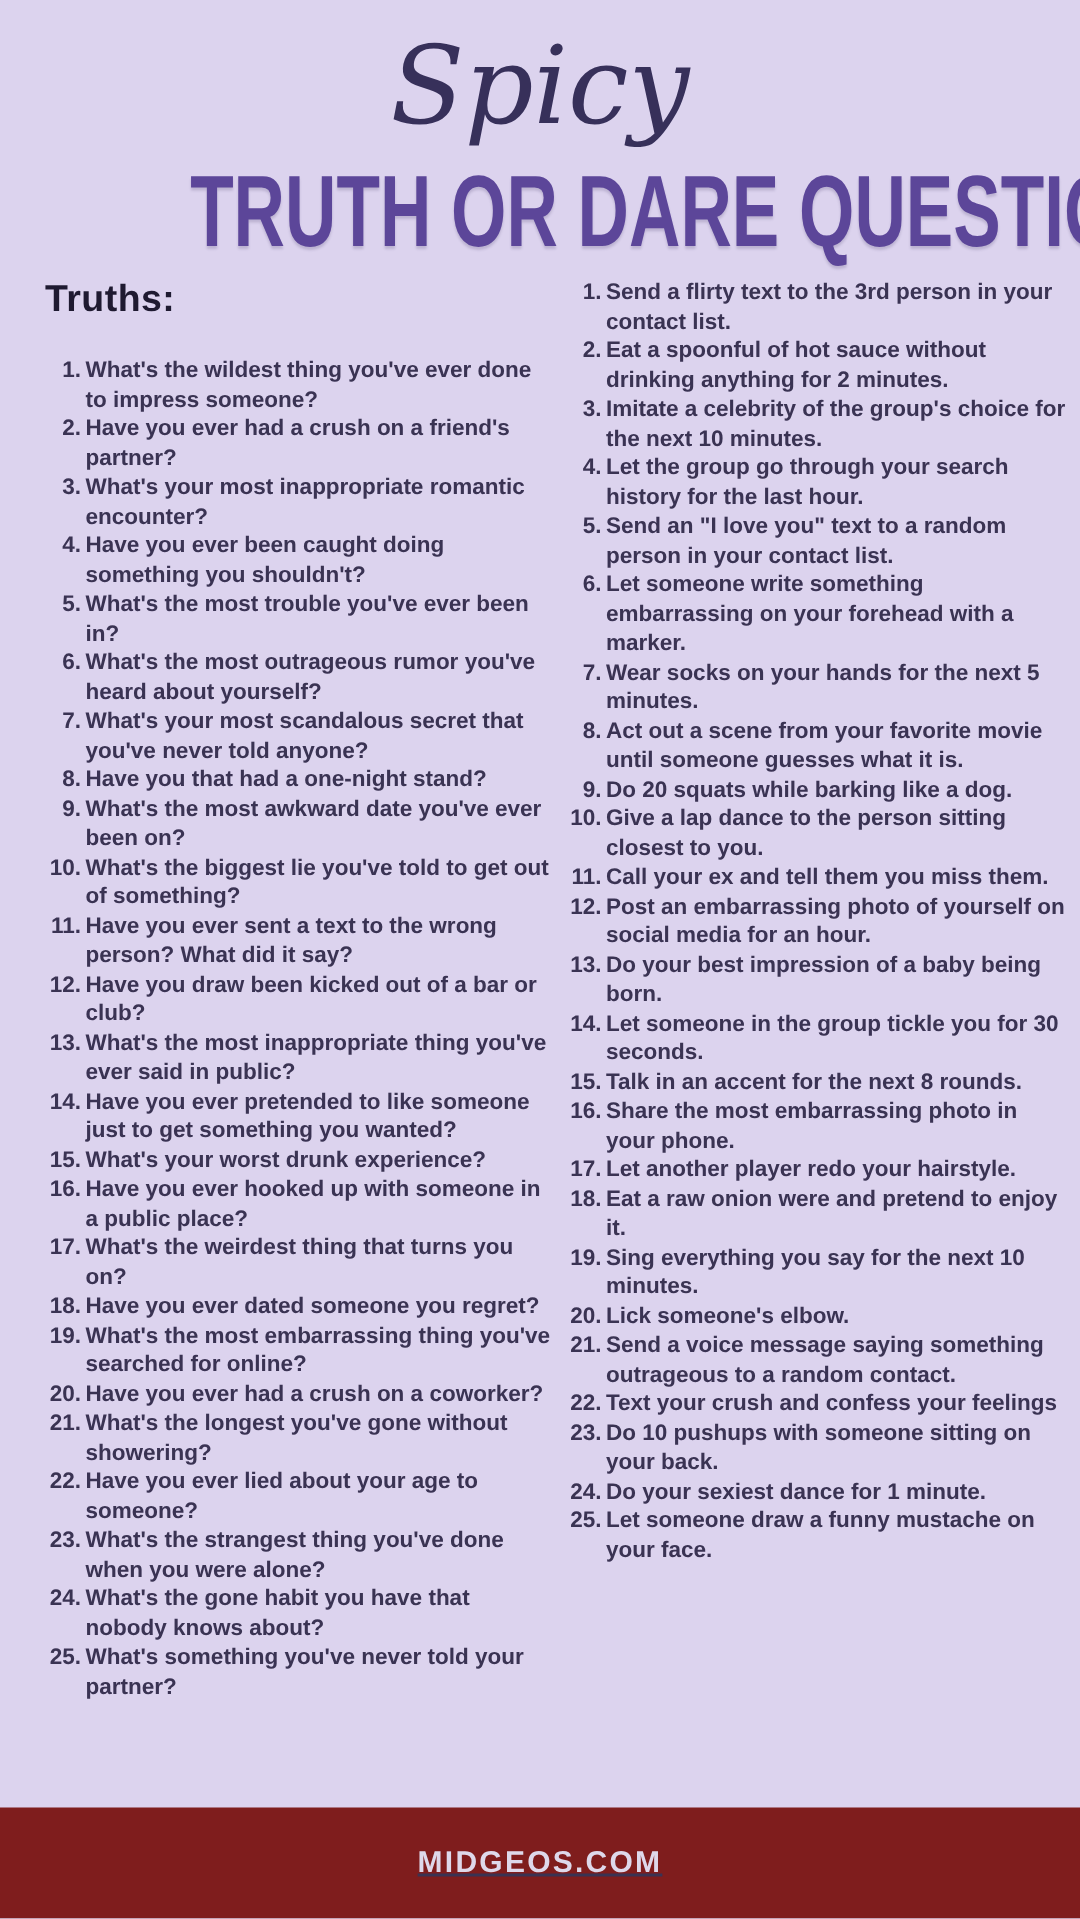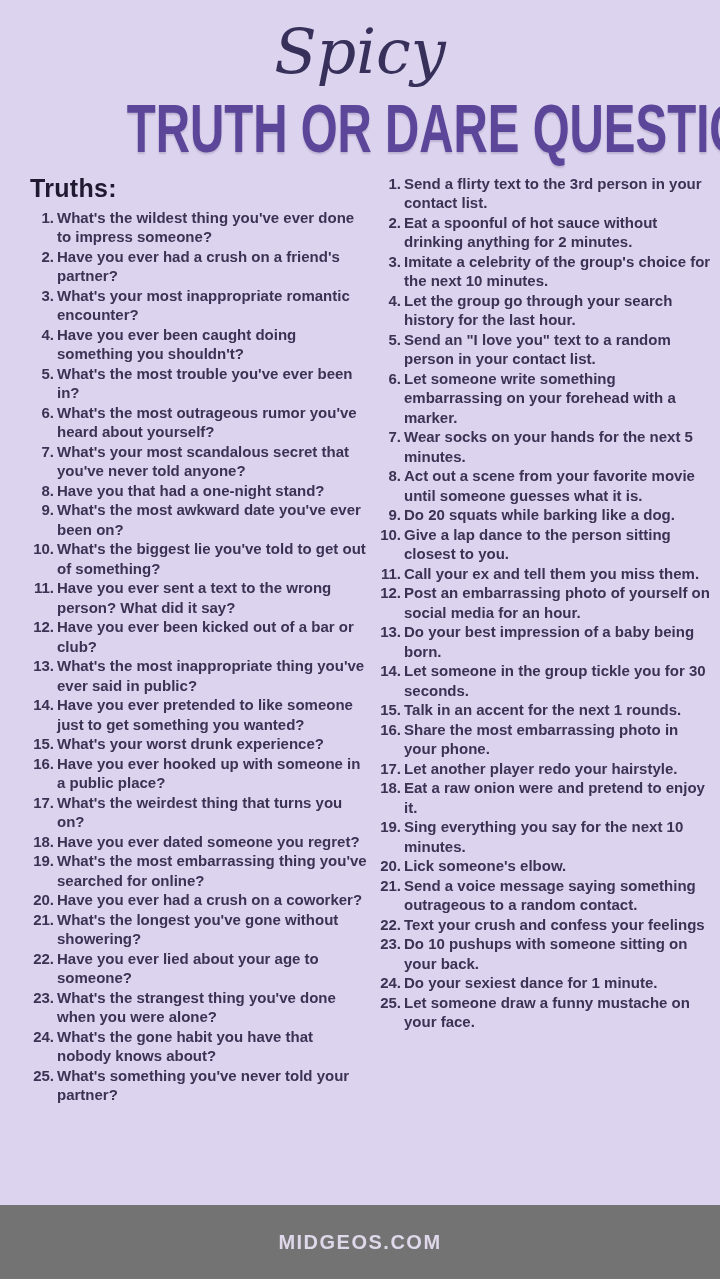--- a/index.html
+++ b/index.html
@@ -9,21 +9,21 @@
     font-family: "Liberation Sans", sans-serif;
     color: #3a3353;
     overflow: hidden;
   }
   .page { width: 720px; height: 1279px; display: flex; flex-direction: column; background: #dcd3ee; }
 
   
   .script-title {
     font-family: "DejaVu Serif", serif;
     font-style: italic;
-    font-size: 62px;
+    font-size: 72px;
     line-height: 1.15;
     color: #37305a;
     text-align: center;
     margin-top: 16px;
   }
   .main-title { margin: 8px 0 0; text-align: center; white-space: nowrap; line-height: 1.05; }
   .main-title .stretch {
     display: inline-block;
     font-size: 65px;
     font-weight: 800;
@@ -37,45 +37,46 @@
   
   .columns {
     flex: 1;
     display: flex;
     gap: 8px;
     padding: 10px 6px 0 28px;
     align-items: flex-start;
   }
   .col { flex: 1; min-width: 0; }
   .col-heading {
-    margin: 0 0 5px 2px;
+    margin: 0 0 23px 2px;
     font-size: 25px;
     font-weight: 800;
     letter-spacing: 0.3px;
     color: #1f1a31;
   }
   ol.qlist {
     list-style: none;
     margin: 0; padding: 0;
     font-size: 15px;
     font-weight: 700;
     line-height: 19.5px;
     color: #3a3353;
   }
   li.q { display: flex; }
   .n { width: 26px; min-width: 26px; text-align: right; padding-right: 3px; }
   .t { flex: 1; min-width: 0; }
 
   
   .footer-bar {
     height: 74px;
-    background: #737373;
+    background: #7f1d1d;
     display: flex;
     align-items: center;
     justify-content: center;
+    text-decoration: underline;
   }
   .footer-bar .site {
     color: #ded8ea;
     font-size: 20px;
     font-weight: 700;
     letter-spacing: 1.5px;
   }
 </style>
 </head>
 <body>
@@ -131,21 +132,21 @@
         <li class="q">
             <span class="n">10.</span>
             <span class="t">What's the biggest lie you've told to get out of something?</span>
           </li>
         <li class="q">
             <span class="n">11.</span>
             <span class="t">Have you ever sent a text to the wrong person? What did it say?</span>
           </li>
         <li class="q">
             <span class="n">12.</span>
-            <span class="t">Have you ever been kicked out of a bar or club?</span>
+            <span class="t">Have you draw been kicked out of a bar or club?</span>
           </li>
         <li class="q">
             <span class="n">13.</span>
             <span class="t">What's the most inappropriate thing you've ever said in public?</span>
           </li>
         <li class="q">
             <span class="n">14.</span>
             <span class="t">Have you ever pretended to like someone just to get something you wanted?</span>
           </li>
         <li class="q">
@@ -248,21 +249,21 @@
         <li class="q">
             <span class="n">13.</span>
             <span class="t">Do your best impression of a baby being born.</span>
           </li>
         <li class="q">
             <span class="n">14.</span>
             <span class="t">Let someone in the group tickle you for 30 seconds.</span>
           </li>
         <li class="q">
             <span class="n">15.</span>
-            <span class="t">Talk in an accent for the next 1 rounds.</span>
+            <span class="t">Talk in an accent for the next 8 rounds.</span>
           </li>
         <li class="q">
             <span class="n">16.</span>
             <span class="t">Share the most embarrassing photo in your phone.</span>
           </li>
         <li class="q">
             <span class="n">17.</span>
             <span class="t">Let another player redo your hairstyle.</span>
           </li>
         <li class="q">

